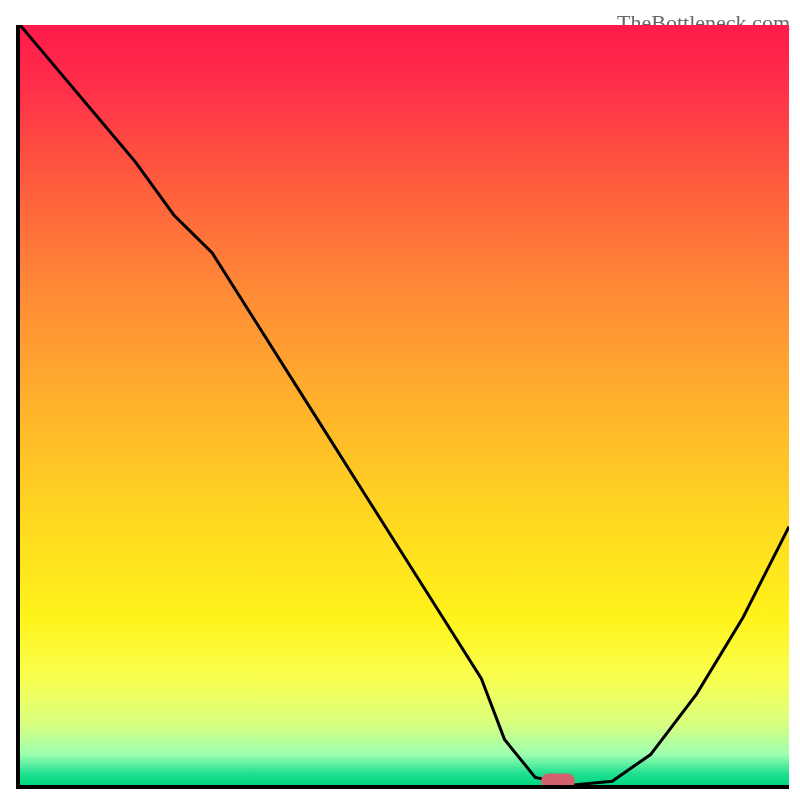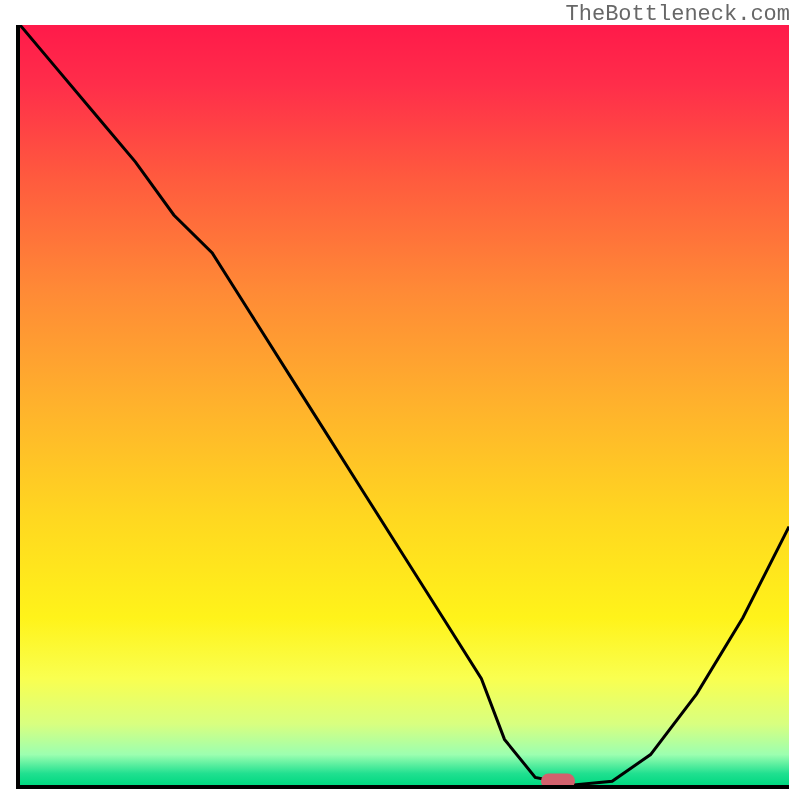--- a/index.html
+++ b/index.html
@@ -7,23 +7,23 @@
     padding: 0;
     background: #fff;
   }
   .chart-container {
     position: relative;
     width: 800px;
     height: 800px;
   }
   .watermark {
     position: absolute;
-    top: 2px;
+    top: 10px;
     right: 10px;
-    font-family: Liberation Mono, monospace;
+    font-family: Liberation Serif, serif;
     font-size: 22px;
     color: #676767;
     font-weight: normal;
   }
   .plot-area {
     position: absolute;
     top: 25px;
     left: 16px;
     width: 769px;
     height: 760px;

